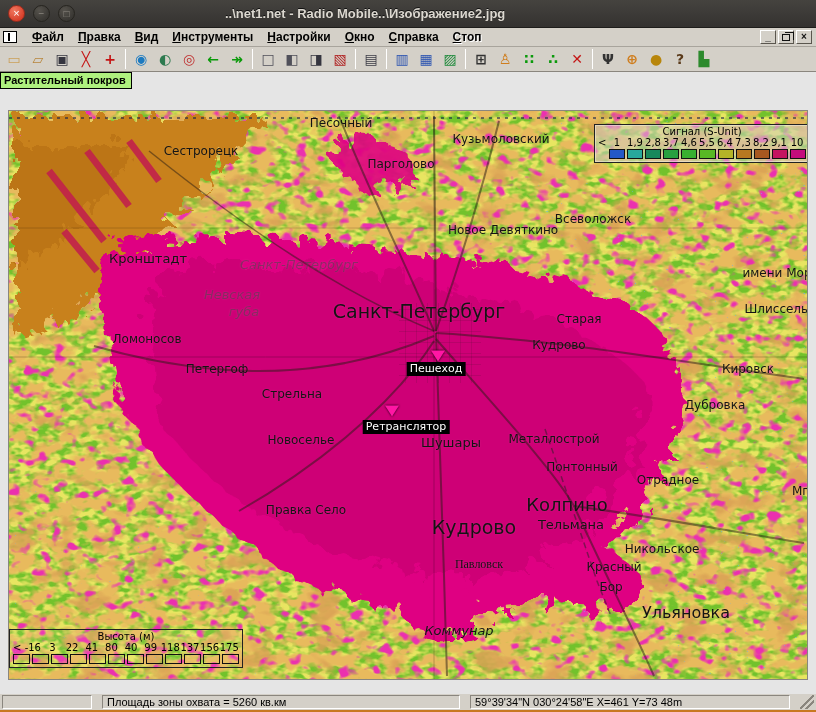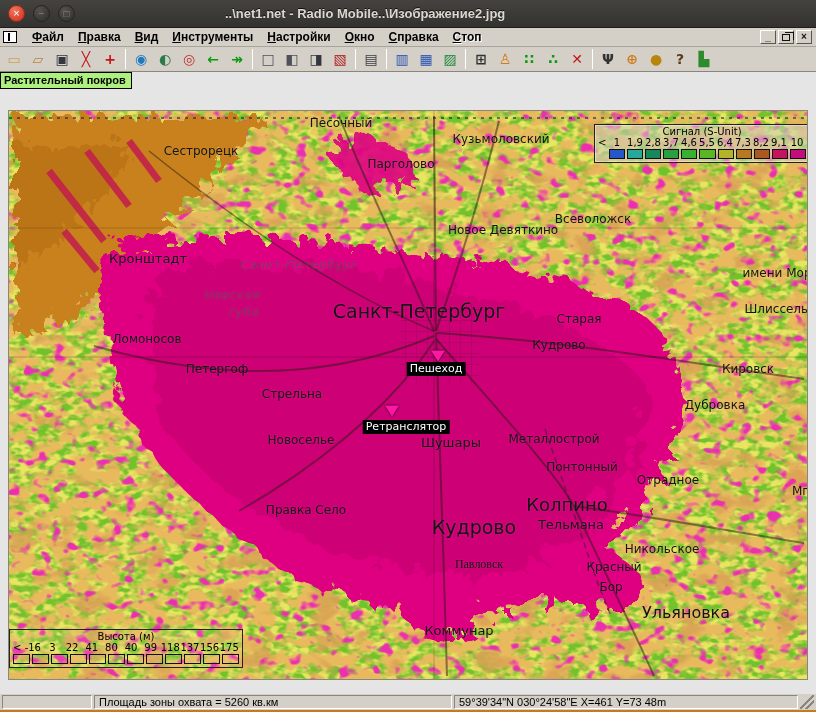--- a/index.html
+++ b/index.html
@@ -80,21 +80,21 @@
   .legend-title { text-align:center; padding-top:1px; }
   .legend-vals { display:flex; align-items:center; padding:0 3px; }
   .legend-vals .pfx { width:10px; }
   .legend-vals span.v { flex:1; text-align:center; }
   .legend-swatches { display:flex; gap:2px; padding:1px 3px 3px 14px; }
   .legend-swatches .sw { flex:1; height:10px; border:1px solid #111; }
   .legend-elev .legend-swatches { padding-left:3px; }
   .legend-elev .sw { background:transparent; }
 
   
-  .statusbar { height:16px; background:#d4d0c8; display:flex; gap:2px;
+  .statusbar { height:16px; background:#d4d0c8; display:flex; gap:10px;
                padding:1px 2px; font-size:11px; }
   .sb-panel { border:1px solid; border-color:#8a867e #fff #fff #8a867e;
               padding:0 4px; white-space:nowrap; overflow:hidden; color:#000; }
   .sb-0 { width:90px; }
   .sb-1 { width:358px; }
   .sb-2 { flex:1; }
   .sb-grip { width:14px; background:
       linear-gradient(135deg, transparent 45%, #8a867e 45%, #8a867e 55%, transparent 55%),
       linear-gradient(135deg, transparent 65%, #8a867e 65%, #8a867e 75%, transparent 75%); }
   .bottom-strip { height:2px; background:#c87820; }
@@ -366,21 +366,21 @@
         <div class="map-label" style="left: 795px; top: 380px; font-size: 12px;">Мга</div>
         <div class="map-label" style="left: 558px; top: 393px; font-size: 18px;">Колпино</div>
         <div class="map-label" style="left: 297px; top: 399px; font-size: 12px;">Правка Село</div>
         <div class="map-label" style="left: 465px; top: 416px; font-size: 19px;">Кудрово</div>
         <div class="map-label" style="left: 562px; top: 413px; font-size: 13px;">Тельмана</div>
         <div class="map-label" style="left: 653px; top: 438px; font-size: 12px;">Никольское</div>
         <div class="map-label" style="left: 605px; top: 456px; font-size: 12px;">Красный</div>
         <div class="map-label" style="left: 602px; top: 476px; font-size: 12px;">Бор</div>
         <div class="map-label" style="left: 470px; top: 453px; font-size: 12px; font-family: Liberation Serif, serif;">Павловск</div>
         <div class="map-label" style="left: 677px; top: 501px; font-size: 16px;">Ульяновка</div>
-        <div class="map-label" style="left: 450px; top: 519px; font-size: 13px;">Коммунар</div>
+        <div class="map-label" style="left: 450px; top: 519px; font-size: 13px; font-style: italic;">Коммунар</div>
       </div>
     <div>
         <div class="marker-tri" style="left: 429px; top: 245px;"></div>
         <div class="marker-label" style="left: 427px; top: 258px;">Пешеход</div>
         <div class="marker-tri" style="left: 383px; top: 300px;"></div>
         <div class="marker-label" style="left: 397px; top: 316px;">Ретранслятор</div>
       </div>
 
     <div class="legend legend-signal">
       <div class="legend-title">Сигнал (S-Unit)</div>

